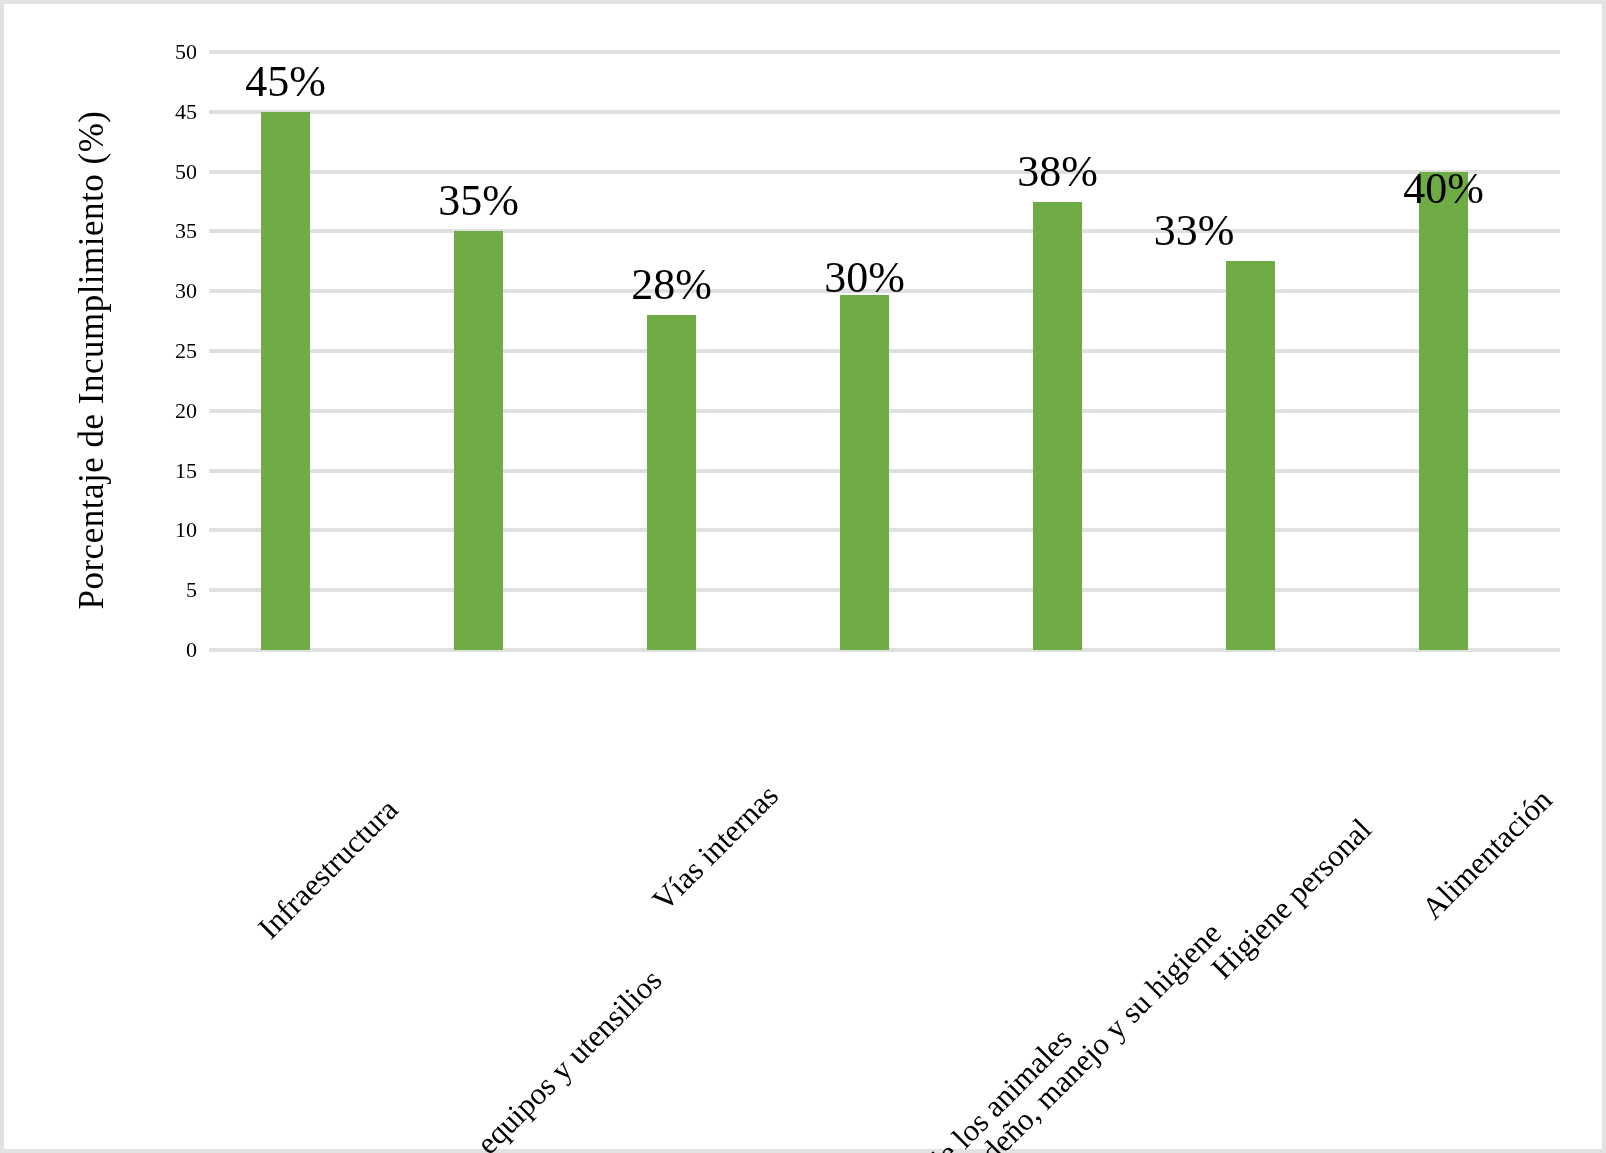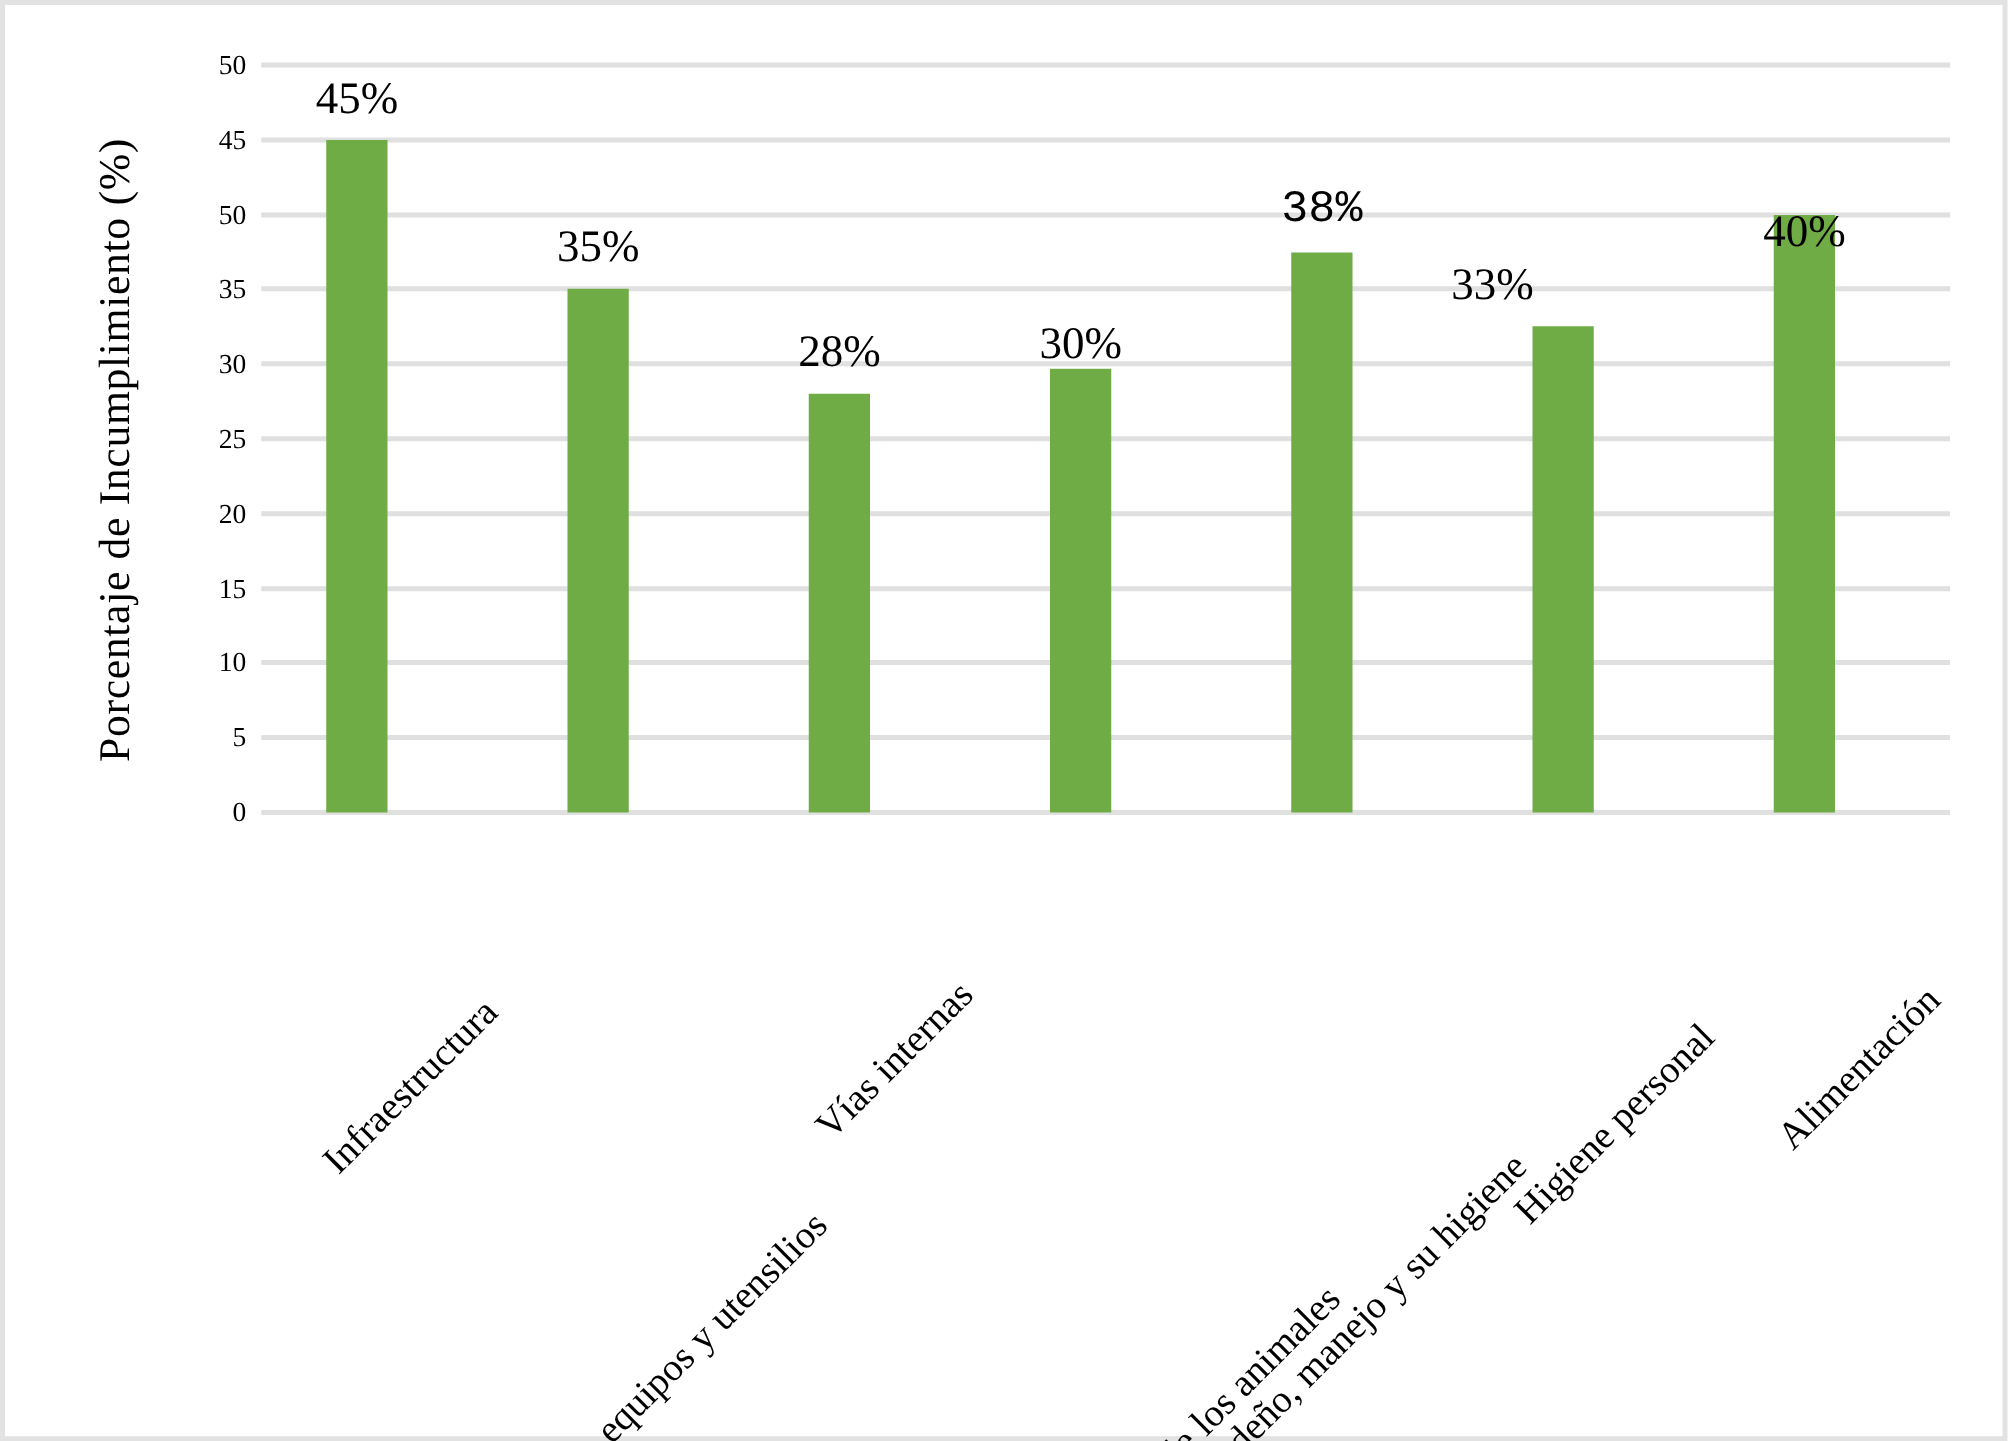--- a/index.html
+++ b/index.html
@@ -55,21 +55,21 @@
     transform:translateY(-50%);
     white-space:nowrap;
   }
   .bar{
     position:absolute;
     width:49px;
     background:#6FAC46;
   }
   .barlabel{
     position:absolute;
-    font-size:36px;
+    font-size:44px;
     color:#000;
     white-space:nowrap;
     transform:translateX(-50%);
     line-height:1;
   }
   
   #xlabels{
     position:absolute;
     left:205px;
     top:646px;
@@ -129,21 +129,21 @@
         <div class="bar" style="left: 631px; top: 242.788px; height: 355.212px; width: 49px; background: rgb(111, 172, 70);"></div>
         <div class="bar" style="left: 824px; top: 149.5px; height: 448.5px; width: 49px; background: rgb(111, 172, 70);"></div>
         <div class="bar" style="left: 1017px; top: 209.3px; height: 388.7px; width: 49px; background: rgb(111, 172, 70);"></div>
         <div class="bar" style="left: 1210px; top: 119.6px; height: 478.4px; width: 49px; background: rgb(111, 172, 70);"></div>
       </div>
     <div id="barlabels">
         <div class="barlabel" style="left: 76.5px; top: 7.8px;">45%</div>
         <div class="barlabel" style="left: 269.5px; top: 127.4px;">35%</div>
         <div class="barlabel" style="left: 462.5px; top: 211.12px;">28%</div>
         <div class="barlabel" style="left: 655.5px; top: 204px;">30%</div>
-        <div class="barlabel" style="left: 848.5px; top: 97.5px; font-family: Liberation Mono, monospace;">38%</div>
+        <div class="barlabel" style="left: 848.5px; top: 97.5px;">38%</div>
         <div class="barlabel" style="left: 985px; top: 157.3px;">33%</div>
         <div class="barlabel" style="left: 1234.5px; top: 67.6px; margin-top: 47px;">40%</div>
       </div>
   </div>
 
   <div id="xlabels">
       <div class="xlabel" style="left: 118.5px; transform: rotate(-45deg) translateX(-100%);">Infraestructura</div>
       <div class="xlabel" style="left: 311.5px; transform: rotate(-45deg) translateX(-100%);">Instalaciones, equipos y utensilios</div>
       <div class="xlabel" style="left: 504.5px; transform: rotate(-45deg) translateX(-100%);">Vías internas</div>
       <div class="xlabel" style="left: 697.5px; transform: rotate(-45deg) translateX(-100%);">Corrales y sala de espera de los animales</div>

